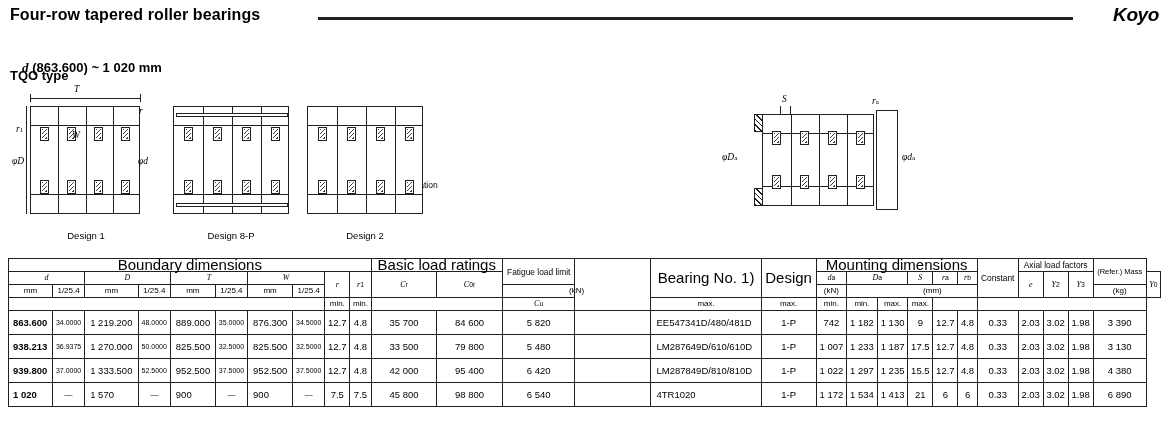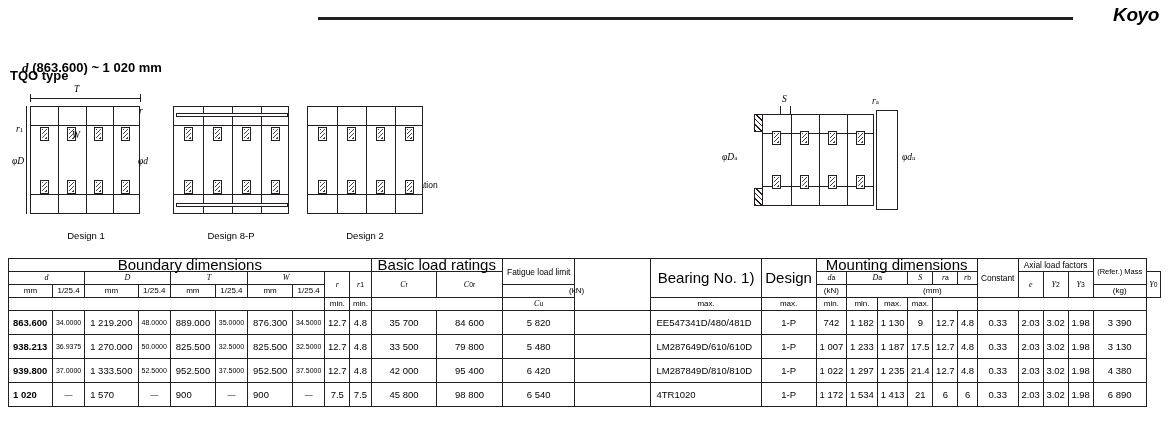--- a/index.html
+++ b/index.html
@@ -104,20 +104,21 @@
   tbody td.b { font-weight:bold; text-align:left; padding-left:4px; }
   tbody td.lft { text-align:left; padding-left:5px; }
   .small { font-size:6.8px; vertical-align:baseline; }
   .ital { font-family:"Liberation Serif", serif; font-style:italic; }
   .blank { background:#fff; }
 </style>
 </head>
 <body>
 
 <div class="hdr">
+  <div class="hdr-title">Four-row tapered roller bearings</div>
   <div class="hdr-rule"></div>
   <div class="brand">Koyo</div>
 </div>
 <div class="subtitle">TQO type</div>
 <div class="dline">
   <i>d</i>
   <span>(863.600) ~ 1 020 mm</span>
 </div>
 
 <div class="diagrams">
@@ -371,21 +372,21 @@
       <td>4.8</td>
       <td>42 000</td>
       <td>95 400</td>
       <td>6 420</td>
       <td class="blank"></td>
       <td class="lft">LM287849D/810/810D</td>
       <td>1-P</td>
       <td>1 022</td>
       <td>1 297</td>
       <td>1 235</td>
-      <td>21.4</td>
+      <td>15.5</td>
       <td>12.7</td>
       <td>4.8</td>
       <td>0.33</td>
       <td>2.03</td>
       <td>3.02</td>
       <td>1.98</td>
       <td>4 380</td>
     </tr>
 
     <tr>

